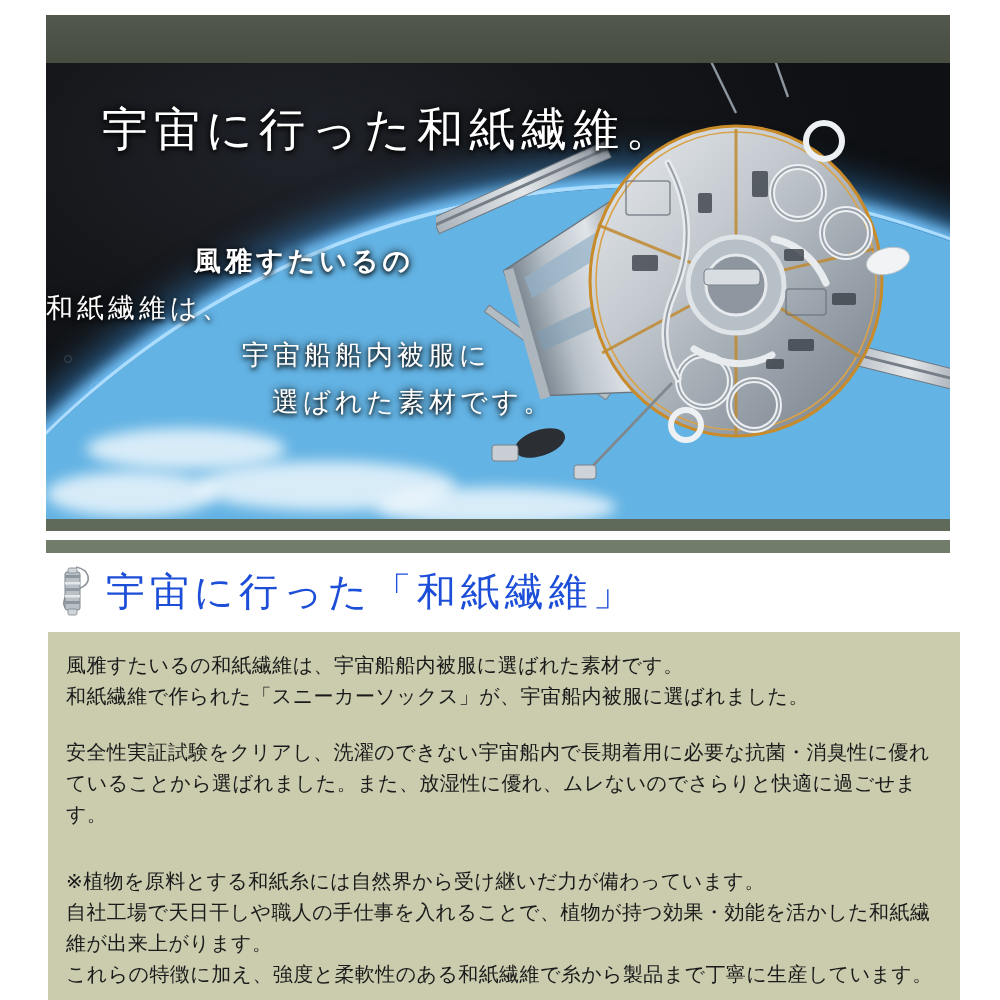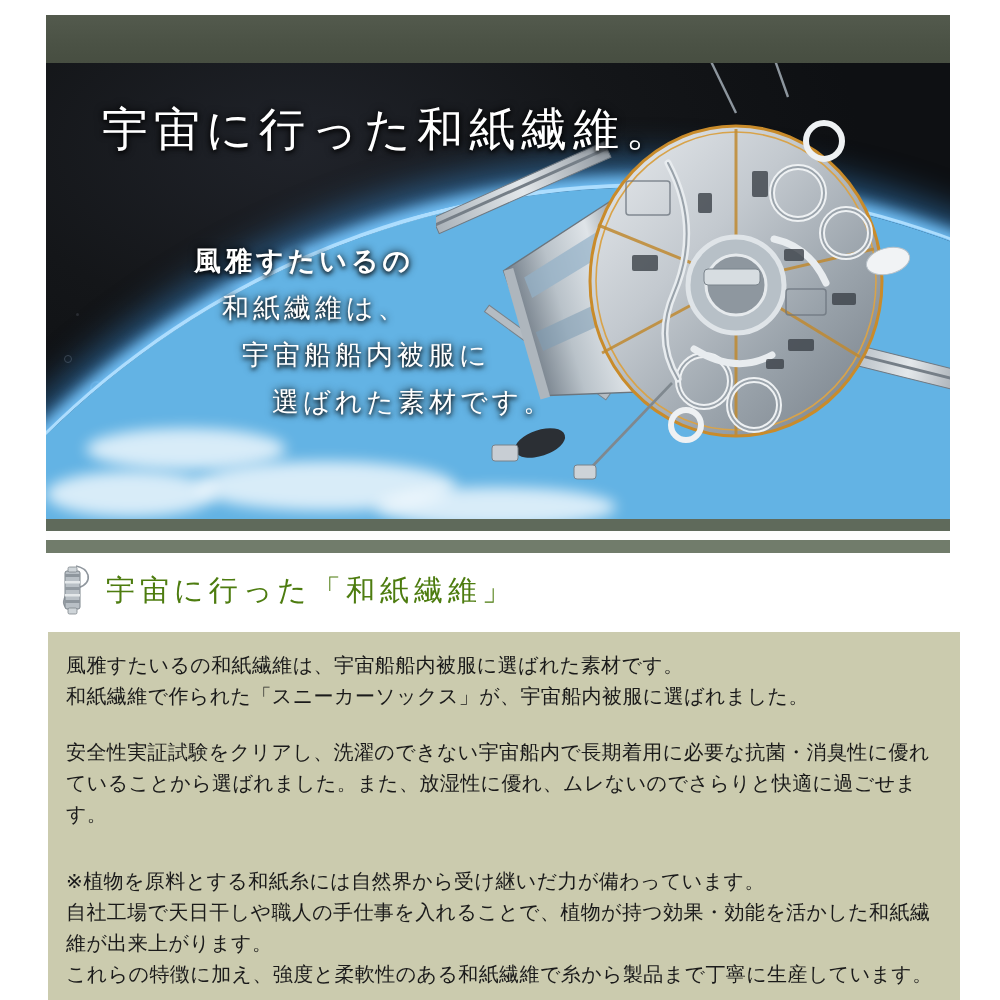--- a/index.html
+++ b/index.html
@@ -82,21 +82,21 @@
     white-space:nowrap;
   }
   .sub{
     position:absolute;left:0;top:222px;z-index:8;width:560px;
     font-family:"DejaVu Serif","Liberation Serif",serif;
     color:#fff;font-size:27px;line-height:47px;letter-spacing:4px;
     text-shadow:0 0 8px rgba(0,0,0,.95),0 2px 4px rgba(0,0,0,.9);
   }
   .sub div{white-space:nowrap;}
   .sub .l1{padding-left:148px;font-weight:bold;}
-  .sub .l2{padding-left:176px;}
+  .sub .l2{}
   .sub .l3{padding-left:196px;}
   .sub .l4{padding-left:226px;}
 
   
   .logo{
     position:absolute;right:22px;top:21px;z-index:9;
     display:flex;align-items:center;gap:7px;
   }
   .logo-text{
     font-family:"DejaVu Serif","Liberation Serif",serif;
@@ -113,21 +113,21 @@
   }
 
   
   .section-head{
     position:absolute;left:58px;top:565px;
     display:flex;align-items:center;gap:14px;
   }
   .spool-icon{width:34px;height:52px;flex:0 0 auto;}
   .section-title{
     font-family:"DejaVu Serif","Liberation Serif",serif;
-    font-size:29px;color:#4d7c0f;letter-spacing:5px;white-space:nowrap;
+    font-size:39px;color:#1d4ed8;letter-spacing:5px;white-space:nowrap;
   }
 
   
   .body-box{
     position:absolute;left:48px;top:632px;width:912px;height:416px;
     background:#cbcbae;box-sizing:border-box;
     padding:18px 22px 0 18px;
   }
   .para{
     font-family:"DejaVu Sans","Liberation Sans",sans-serif;

